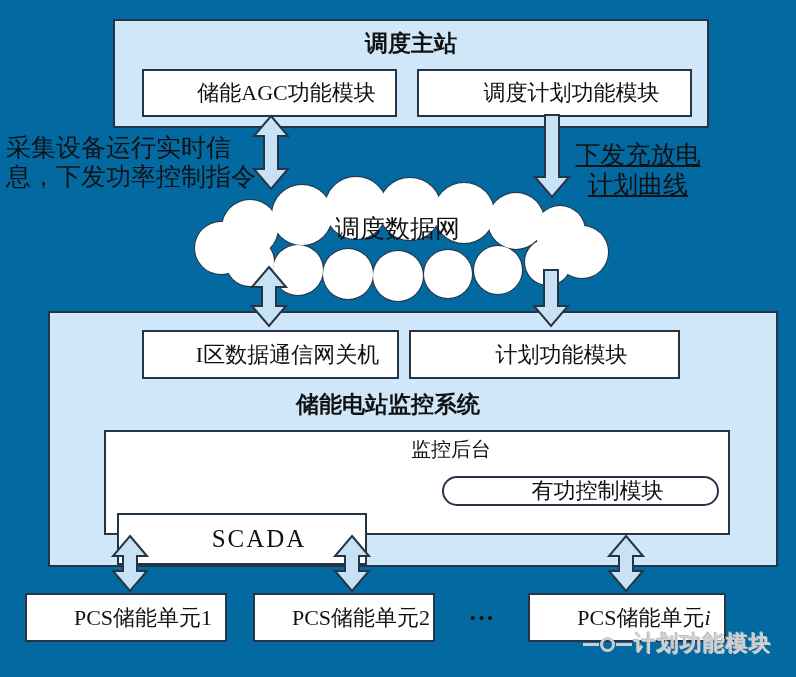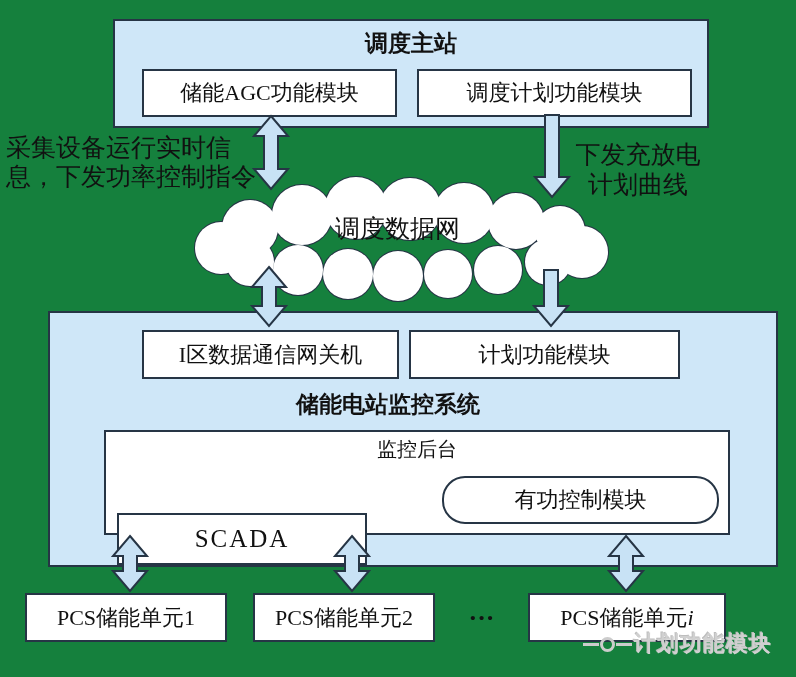--- a/index.html
+++ b/index.html
@@ -1,43 +1,43 @@
 <!DOCTYPE html>
 <html><head>
 <meta charset="utf-8">
 <style>
   html,body{margin:0;padding:0;background:#ffffff;}
   *{box-sizing:border-box;}
-  #stage{position:relative;width:796px;height:677px;background:#15803d;overflow:hidden;
+  #stage{position:relative;width:796px;height:677px;background:#0369a1;overflow:hidden;
          font-family:"Liberation Serif","DejaVu Serif",serif;color:#111111;}
   .box{position:absolute;border:2px solid #263545;}
   .blue{background:#cfe7f8;}
-  .white{background:#ffffff;}
+  .white{background:#ffffff;padding-left:34px;}
   .ctr{display:flex;align-items:center;justify-content:center;text-align:center;}
   .serif-lbl{font-size:22px;}
   .bold-title{position:absolute;width:100%;text-align:center;font-weight:bold;font-size:23px;
               font-family:"Liberation Sans","DejaVu Sans",sans-serif;}
   #top-box{left:113px;top:19px;width:596px;height:109px;}
   #top-title{top:7px;}
   #module-agc{left:27px;top:48px;width:255px;height:48px;}
   #module-plan{left:302px;top:48px;width:275px;height:48px;}
   #left-ann{position:absolute;left:6px;top:133px;width:272px;font-size:25px;line-height:29px;z-index:6;}
   #right-ann{position:absolute;left:562px;top:140px;width:152px;font-size:25px;line-height:30px;
-             text-align:center;z-index:6;}
+             text-align:center;z-index:6;text-decoration:underline;}
   #gfx{position:absolute;left:0;top:0;z-index:5;pointer-events:none;}
   #cloud-label{position:absolute;left:325px;top:212px;width:145px;text-align:center;
                font-size:25px;z-index:6;}
   #main-box{left:48px;top:311px;width:730px;height:256px;}
   #gateway-box{left:92px;top:17px;width:257px;height:49px;}
   #planmod-box{left:359px;top:17px;width:271px;height:49px;}
   #ms-title{top:76px;width:676px;}
   #backend-box{left:54px;top:117px;width:626px;height:105px;}
   #backend-title{position:absolute;top:4px;width:100%;text-align:center;font-size:20px;}
   #scada-box{left:11px;top:44px;width:250px;height:52px;font-size:25px;letter-spacing:2px;margin-top:37px;}
-  #active-box{left:336px;top:44px;width:277px;height:48px;border-radius:23px;}
+  #active-box{left:336px;top:44px;width:277px;height:30px;border-radius:23px;}
   .pcs{top:593px;height:49px;font-size:22px;}
   #pcs1{left:25px;width:202px;text-align:center;}
   #pcs2{left:253px;width:182px;}
   #pcs3{left:528px;width:198px;}
   #pcs-dots{position:absolute;left:435px;top:598px;width:93px;text-align:center;
             font-size:26px;font-weight:bold;line-height:40px;}
   .it{font-style:italic;}
   #watermark{position:absolute;left:583px;top:628px;height:32px;display:flex;align-items:center;
              z-index:7;}
   .wm-dash{display:inline-block;width:16px;height:0;border-top:3px solid #cccccc;}

